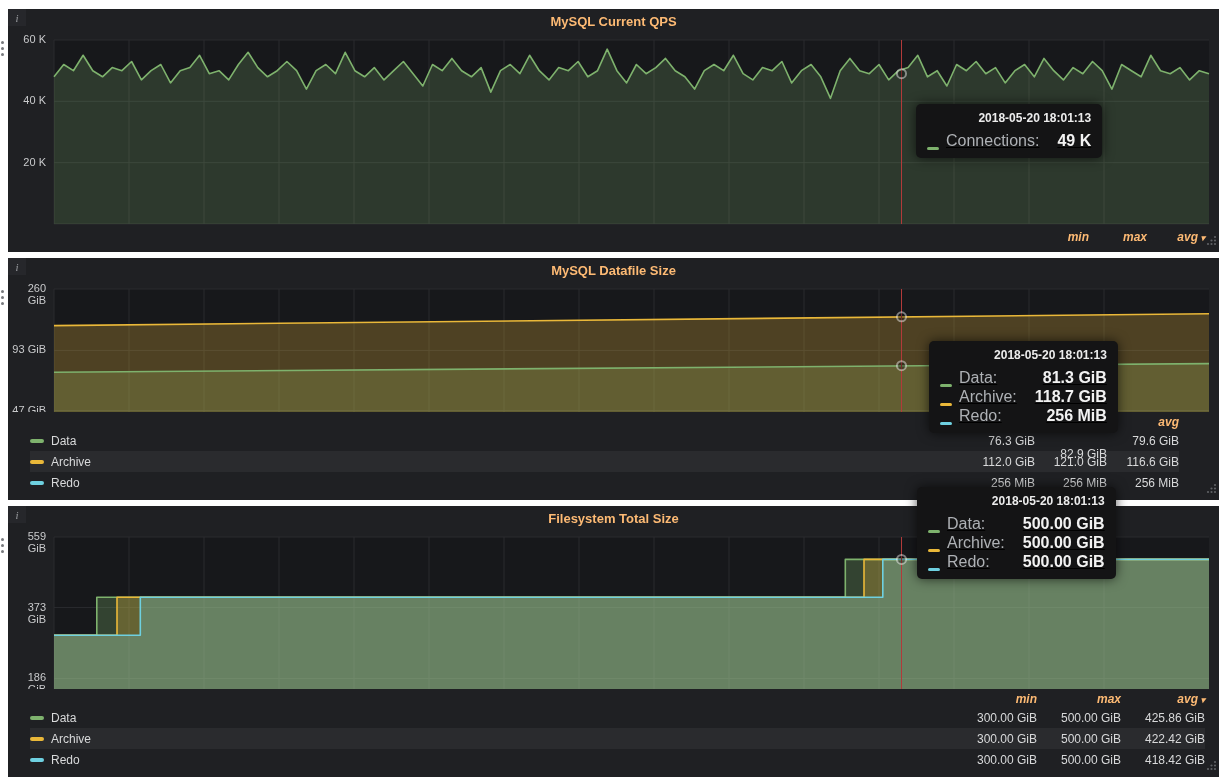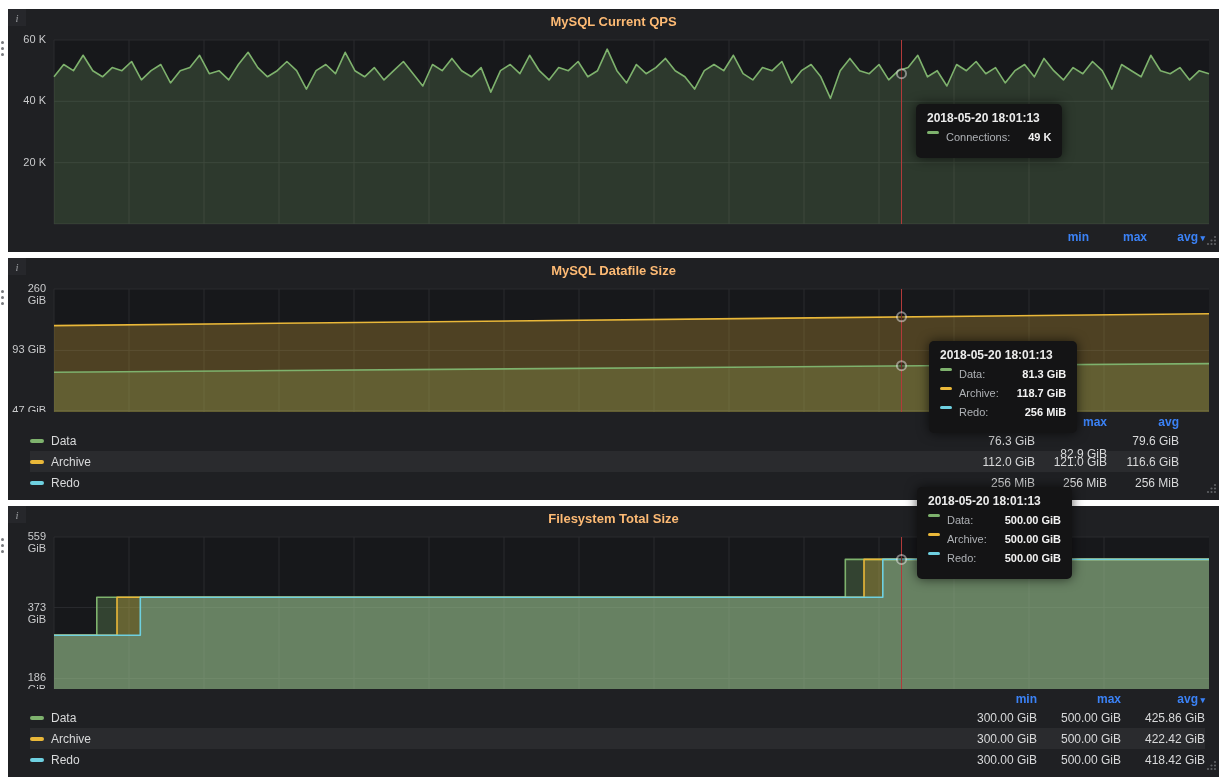--- a/index.html
+++ b/index.html
@@ -22,28 +22,28 @@
   .chart { position:relative; flex:1 1 auto; overflow:hidden; }
   .chart svg { position:absolute; left:0; top:0; }
   .ylab { position:absolute; left:0; text-align:right; color:#c9cacc; font-size:11px; }
   .legend { flex:0 0 auto; padding:1px 14px 7px 22px; }
   .lrow  { display:flex; align-items:center; height:21px; }
   .lhead { height:17px; }
   .lname { flex:1 1 auto; display:flex; align-items:center; gap:7px; color:#d8d9da;
            font-size:12px; cursor:pointer; }
   .dash-ic { display:inline-block; width:14px; height:4px; border-radius:2px; }
   .lcell { text-align:right; color:#d8d9da; font-size:12px; }
-  .lhd   { color:#3b82f6; font-weight:bold; font-size:12px; cursor:pointer; }
+  .lhd   { color:#fdba74; font-weight:bold; font-size:12px; cursor:pointer;font-style:italic; }
   .lhd .caret { font-size:9px; }
   .alt   { background:rgba(255,255,255,0.05); }
   .resize-corner { position:absolute; right:2px; bottom:2px; cursor:nwse-resize; }
   .tooltip { position:absolute; z-index:6; background:#141415; border-radius:5px;
              padding:7px 11px 8px 11px; box-shadow:0 0 12px rgba(0,0,0,0.65); white-space:nowrap; }
-  .tt-time { text-align:left; color:#ececec; font-size:12px; font-weight:bold; margin-bottom:6px; }
-  .tt-row  { display:flex; align-items:flex-start; height:19px; font-size:11px; }
+  .tt-time { text-align:right; color:#ececec; font-size:12px; font-weight:bold; margin-bottom:6px; }
+  .tt-row  { display:flex; align-items:flex-end; height:19px; font-size:16px;text-decoration:underline; }
   .tt-row .dash-ic { width:12px; height:3px; margin-right:7px; }
   .tt-name { color:#aeb1b5; margin-right:auto; }
   .tt-val  { color:#f2f2f2; font-weight:bold; margin-left:18px; }
 </style>
 </head>
 <body>
 
 <div class="page">
   <div class="dashbg"></div>
   <div class="dash">

